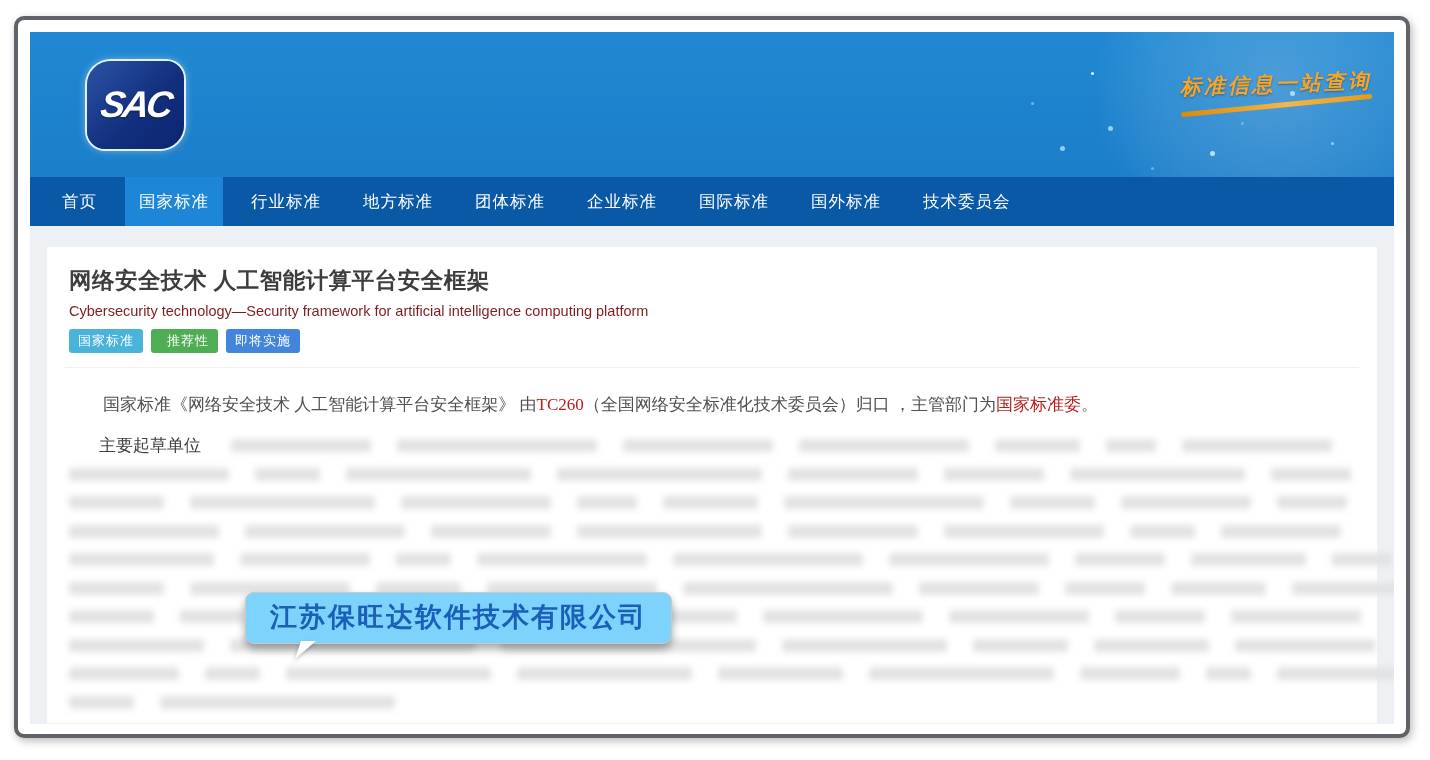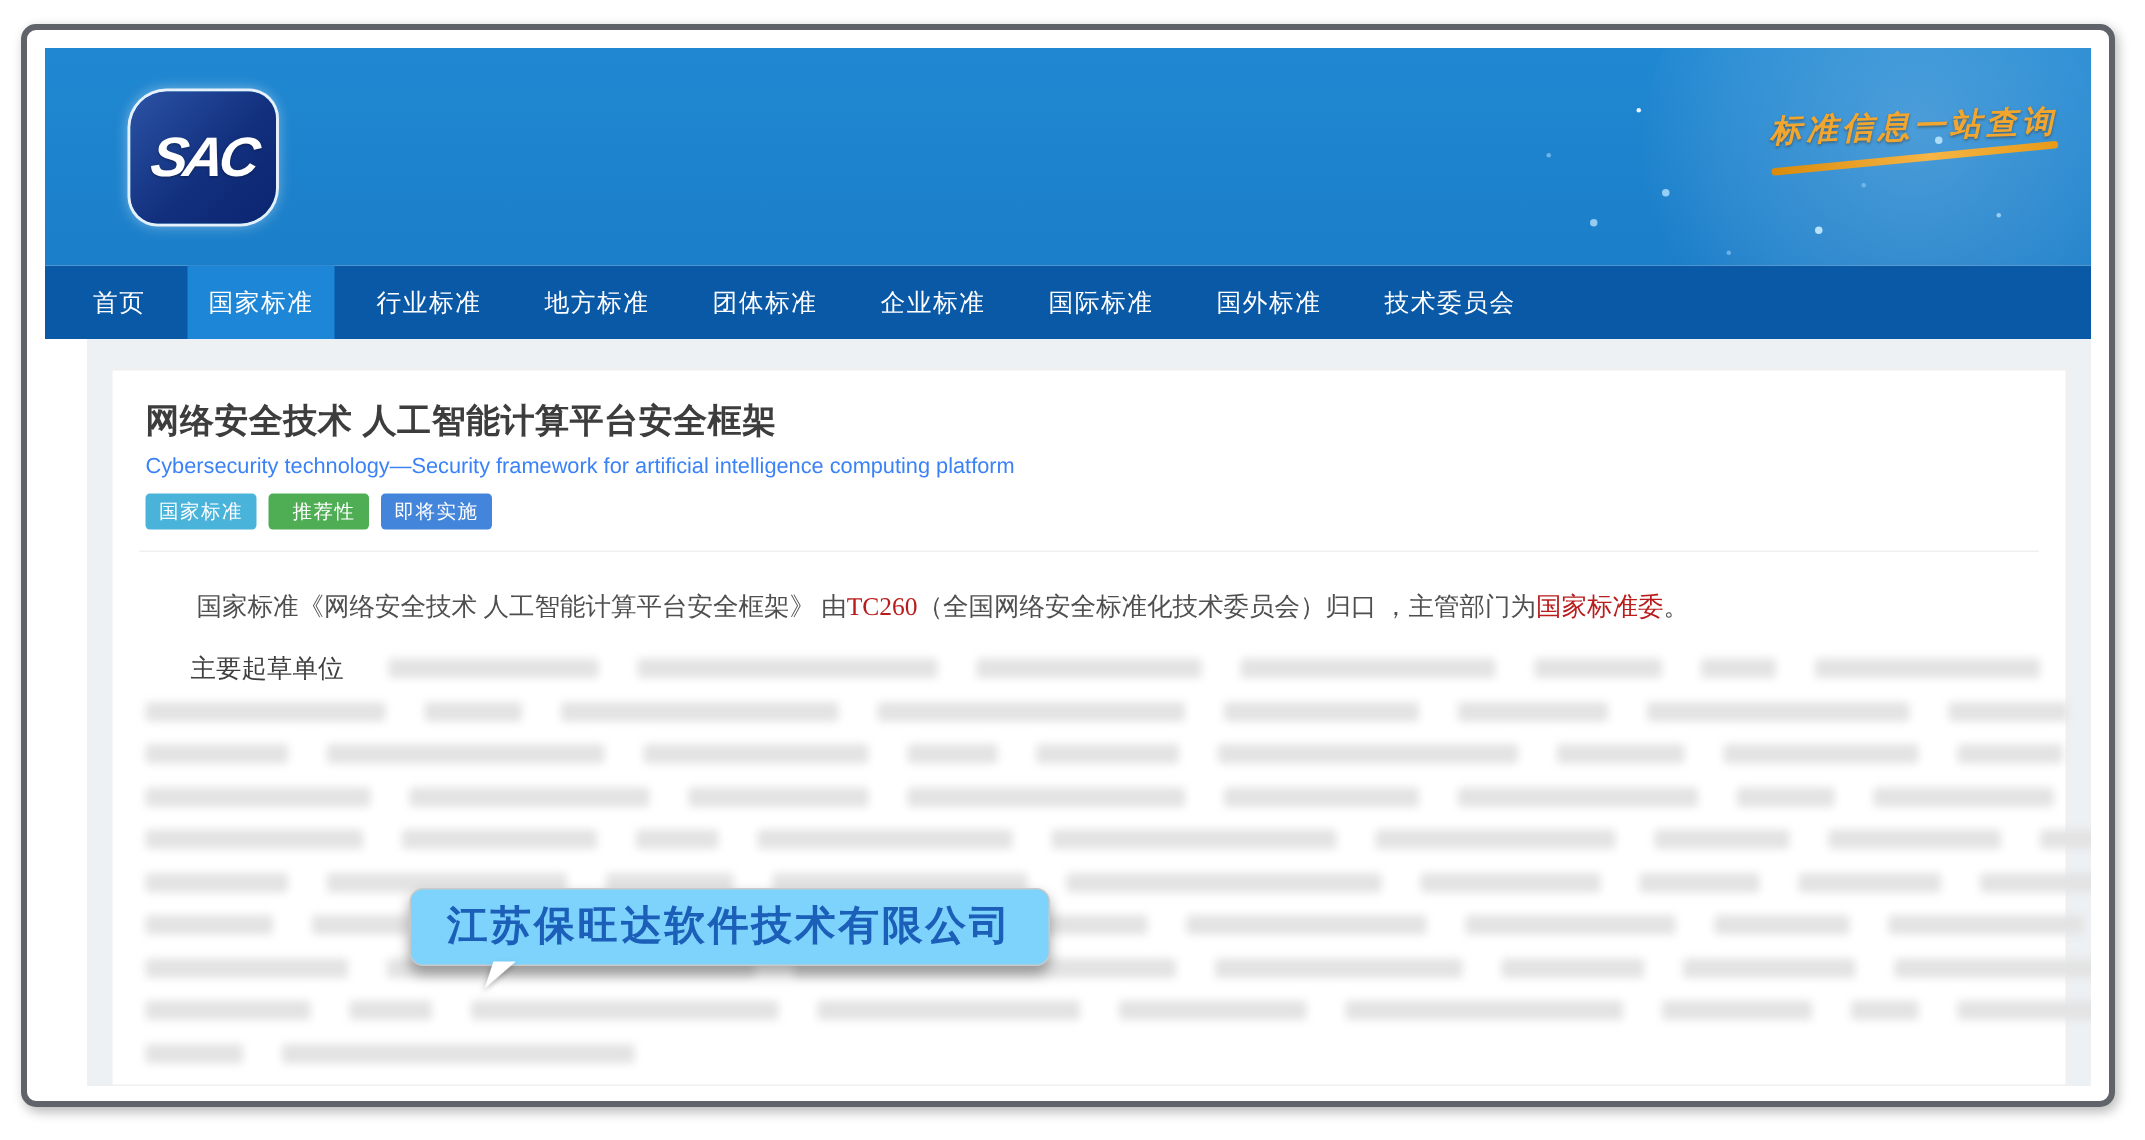--- a/index.html
+++ b/index.html
@@ -31,25 +31,25 @@
   .slogan-text{font-family:"DejaVu Serif","Liberation Serif",serif;font-style:italic;font-weight:bold;
     font-size:21px;color:#f2a62e;letter-spacing:3px;text-shadow:0 1px 2px rgba(60,30,0,.45);white-space:nowrap;}
   .slogan-underline{height:5px;margin-top:5px;border-radius:3px;transform:rotate(-3.5deg);
     background:linear-gradient(90deg,#d98a0a,#f6b545 55%,#e79a18);}
   
   .main-nav{height:49px;flex:none;background:#0a59a7;display:flex;align-items:stretch;padding-left:18px;}
   .nav-item{display:flex;align-items:center;padding:0 14px;margin-right:14px;color:#ffffff;
     font-size:16.5px;letter-spacing:1px;cursor:pointer;white-space:nowrap;}
   .nav-item.active{background:#1e86d6;}
   
-  .page-bg{flex:1;background:#eef1f4;padding:20px 16px 0 16px;overflow:hidden;margin-left:28px;}
+  .page-bg{flex:1;background:#eef1f4;padding:20px 16px 0 16px;overflow:hidden;}
   .content-panel{position:relative;background:#ffffff;border:1px solid #f0f0f0;border-radius:2px;
     height:100%;box-sizing:border-box;padding:18px 22px;}
   .std-title{margin:0;font-size:22.5px;font-weight:600;color:#3d3d3d;letter-spacing:.5px;}
-  .std-title-en{margin-top:7px;font-size:14.5px;color:#3b82f6;}
+  .std-title-en{margin-top:7px;font-size:14.5px;color:#7f1d1d;}
   .badges{margin-top:10px;}
   .badge{display:inline-block;color:#fff;font-size:13px;padding:3px 9px;border-radius:3px;margin-right:8px;letter-spacing:1px;}
   .divider{border:none;border-top:1px solid #f0f0f0;margin:14px -4px 0 -4px;}
   .summary{font-family:"Liberation Serif","DejaVu Serif",serif;font-size:17px;color:#4f4f4f;
     text-indent:2em;line-height:1.5;margin:24px 0 10px 0;}
   .summary a{color:#b91c1c;text-decoration:none;}
   .drafters{margin-top:14px;}
   .r-row{display:flex;align-items:center;height:28.5px;gap:26px;}
   .drafters-label{flex:none;font-family:"Liberation Serif","DejaVu Serif",serif;font-size:17px;
     color:#3f3f3f;padding-left:30px;margin-right:4px;white-space:nowrap;}

